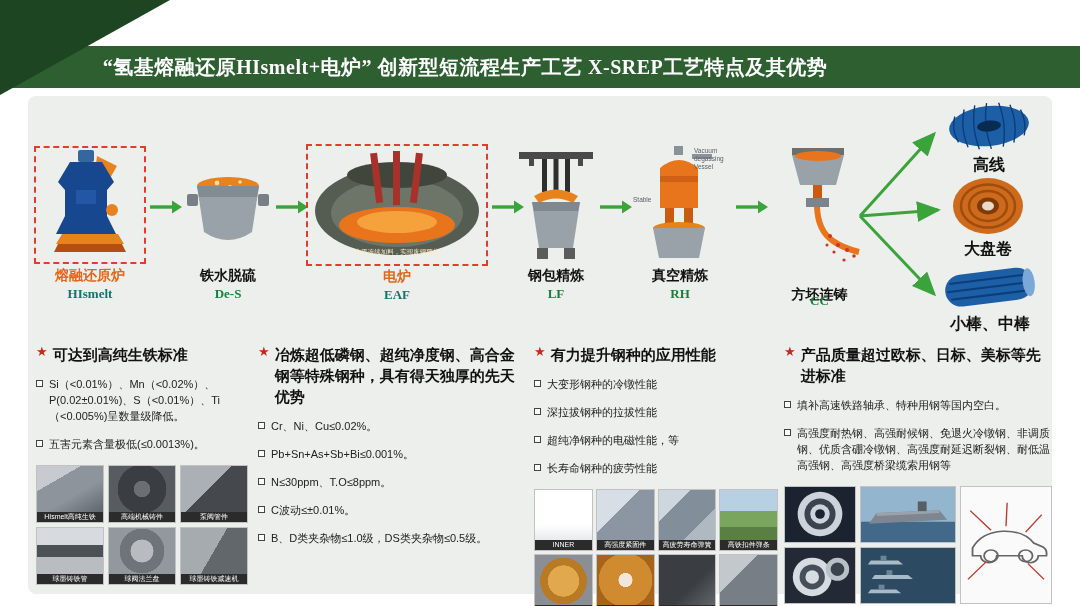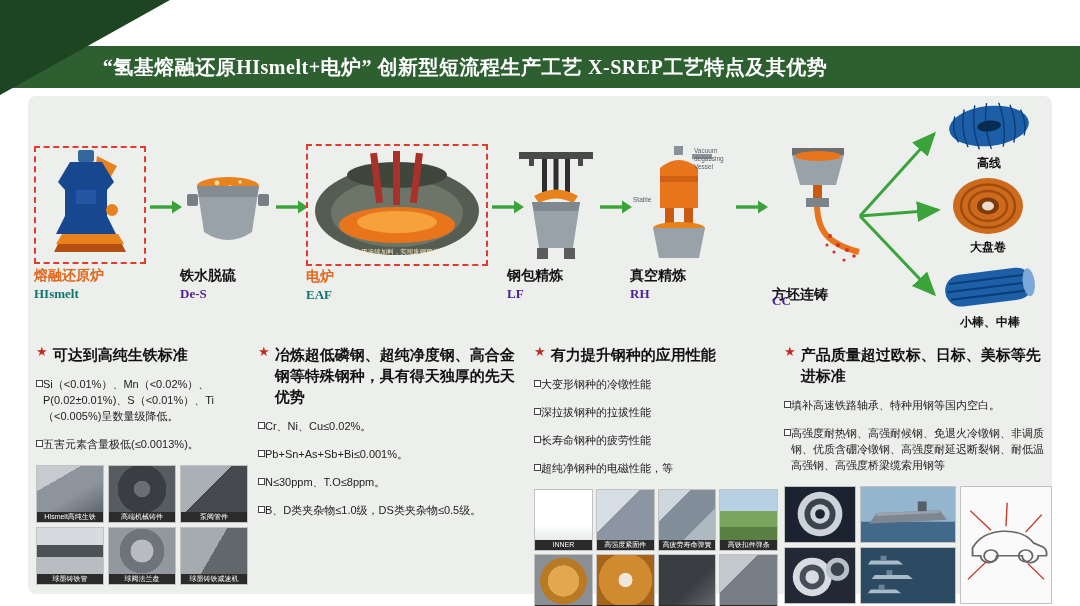--- a/index.html
+++ b/index.html
@@ -4,34 +4,34 @@
 <style>
   *{margin:0;padding:0;box-sizing:border-box}
   html,body{width:1080px;height:606px}
   body{font-family:"Liberation Sans",sans-serif;background:#fff;overflow:hidden}
   .slide{position:relative;width:1080px;height:430px;background:#fff}
   .panel{position:absolute;left:28px;top:96px;width:1024px;height:498px;background:#edefec;border-radius:8px}
   .banner{position:absolute;left:0;top:46px;right:0;height:42px;background:#2d5f31;color:#fff;display:flex;align-items:center;justify-content:center;padding-right:150px;font-family:"Liberation Serif",serif;font-weight:bold;font-size:20px;letter-spacing:.5px;white-space:nowrap}
   .corner{position:absolute;left:0;top:0}
   .hlbox{position:absolute;border:2px dashed #e23c2e;display:flex;align-items:center;justify-content:center}
   .stage-svg{position:absolute}
-  .slabel{position:absolute;font-weight:bold}
+  .slabel{position:absolute;text-align:center;font-weight:bold}
   .slabel.cn{font-size:14px;color:#111}
-  .slabel.en{font-size:13px;color:#4c1d95;font-family:"Liberation Serif",serif}
+  .slabel.en{font-size:13px;color:#15803d;font-family:"Liberation Serif",serif}
   .slabel.cn.accent{color:#e2661c}
   .slabel.en.accent{color:#0f766e}
   .arrow{position:absolute}
-  .prod-label{position:absolute;text-align:center;font-weight:bold;font-size:12px;color:#111}
+  .prod-label{position:absolute;text-align:center;font-weight:bold;font-size:16px;color:#111}
   .rh-note{position:absolute;font-size:6.5px;color:#5a6066;line-height:1.25}
   .eaf-note{position:absolute;left:0;right:0;bottom:7px;font-size:6.5px;color:#ffe9c2;text-align:center}
   .col{position:absolute}
   .col-head{display:flex;gap:5px;align-items:flex-start;margin-bottom:6px}
   .star{color:#c4281e;font-size:13px;line-height:1.3}
   .col-title{font-weight:bold;font-size:15px;line-height:1.4;color:#111}
-  .bullet{display:flex;gap:0;margin:12px 0;font-size:11px;line-height:1.45;color:#222}
+  .bullet{display:flex;gap:6px;margin:12px 0;font-size:11px;line-height:1.45;color:#222}
   .sq{flex:0 0 auto;width:7px;height:7px;border:1.3px solid #444;margin-top:3px;background:#fff}
   .grid{display:grid;gap:4px;margin-top:9px}
   .g3{grid-template-columns:repeat(3,1fr);grid-auto-rows:58px}
   .g4{grid-template-columns:repeat(4,1fr);gap:3px;grid-auto-rows:62px;margin-top:7px}
   .g-collage{grid-template-columns:72px 96px 1fr;grid-auto-rows:57px}
   figure.ph{display:flex;flex-direction:column;border:1px solid #c2c2c2;background:#fff;overflow:hidden;height:100%}
   .ph-img{flex:1}
   figcaption{height:10px;background:#2b2b2b;color:#fff;font-size:7px;line-height:10px;text-align:center;white-space:nowrap;overflow:hidden}
   .ph-ingot{background:linear-gradient(150deg,#c7cbd0 0 30%,#8e949b 30% 60%,#5f656c)}
   .ph-disc{background:radial-gradient(circle at 50% 50%,#6a6f74 0 20%,#3a3e42 21% 60%,#575c61 61%)}
@@ -276,44 +276,48 @@
     <div class="bullet">
         <span class="sq"></span>
         <span>Pb+Sn+As+Sb+Bi≤0.001%。</span>
       </div>
     <div class="bullet">
         <span class="sq"></span>
         <span>N≤30ppm、T.O≤8ppm。</span>
       </div>
     <div class="bullet">
         <span class="sq"></span>
+        <span>C波动≤±0.01%。</span>
+      </div>
+    <div class="bullet">
+        <span class="sq"></span>
         <span>B、D类夹杂物≤1.0级，DS类夹杂物≤0.5级。</span>
       </div>
   </div>
 
   <div class="col" style="left:534px;top:344px;width:244px">
     <div class="col-head">
       <span class="star">★</span>
       <span class="col-title">有力提升钢种的应用性能</span>
     </div>
     <div class="bullet">
         <span class="sq"></span>
         <span>大变形钢种的冷镦性能</span>
       </div>
     <div class="bullet">
         <span class="sq"></span>
         <span>深拉拔钢种的拉拔性能</span>
       </div>
     <div class="bullet">
         <span class="sq"></span>
+        <span>超纯净钢种的电磁性能，等</span>
+      </div>
+    <div class="bullet">
+        <span class="sq"></span>
         <span>长寿命钢种的疲劳性能</span>
-      </div>
-    <div class="bullet">
-        <span class="sq"></span>
-        <span>超纯净钢种的电磁性能，等</span>
       </div>
     <div class="grid g4">
       <figure class="ph">
           <div class="ph-img ph-fastener"></div>
           <figcaption>INNER</figcaption>
         </figure>
       <figure class="ph">
           <div class="ph-img ph-forged"></div>
           <figcaption>高强度紧固件</figcaption>
         </figure>

